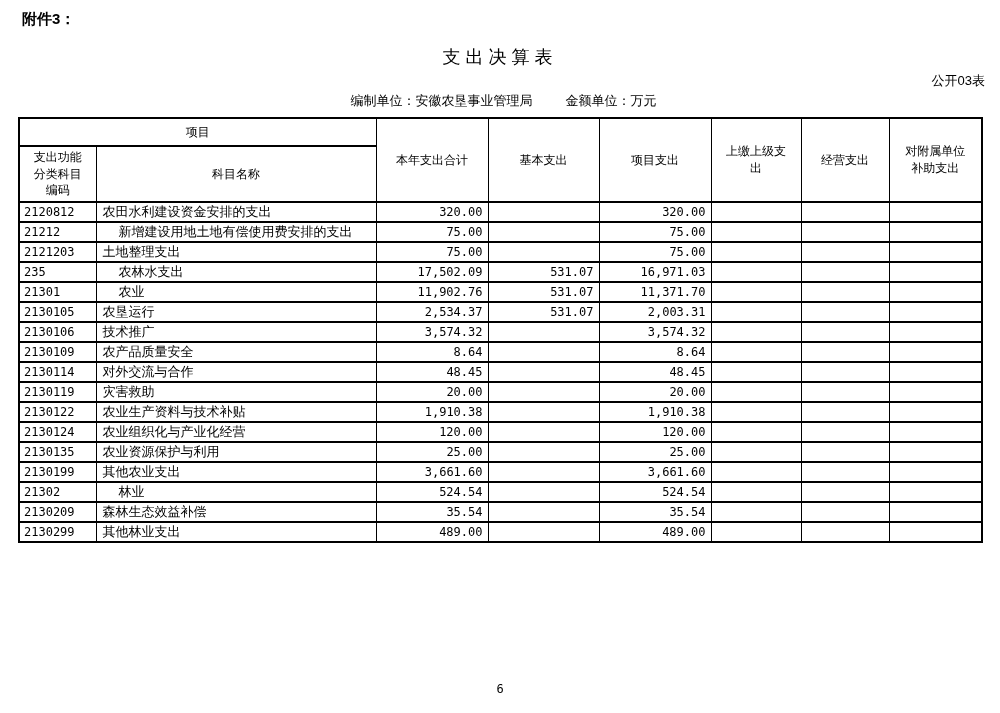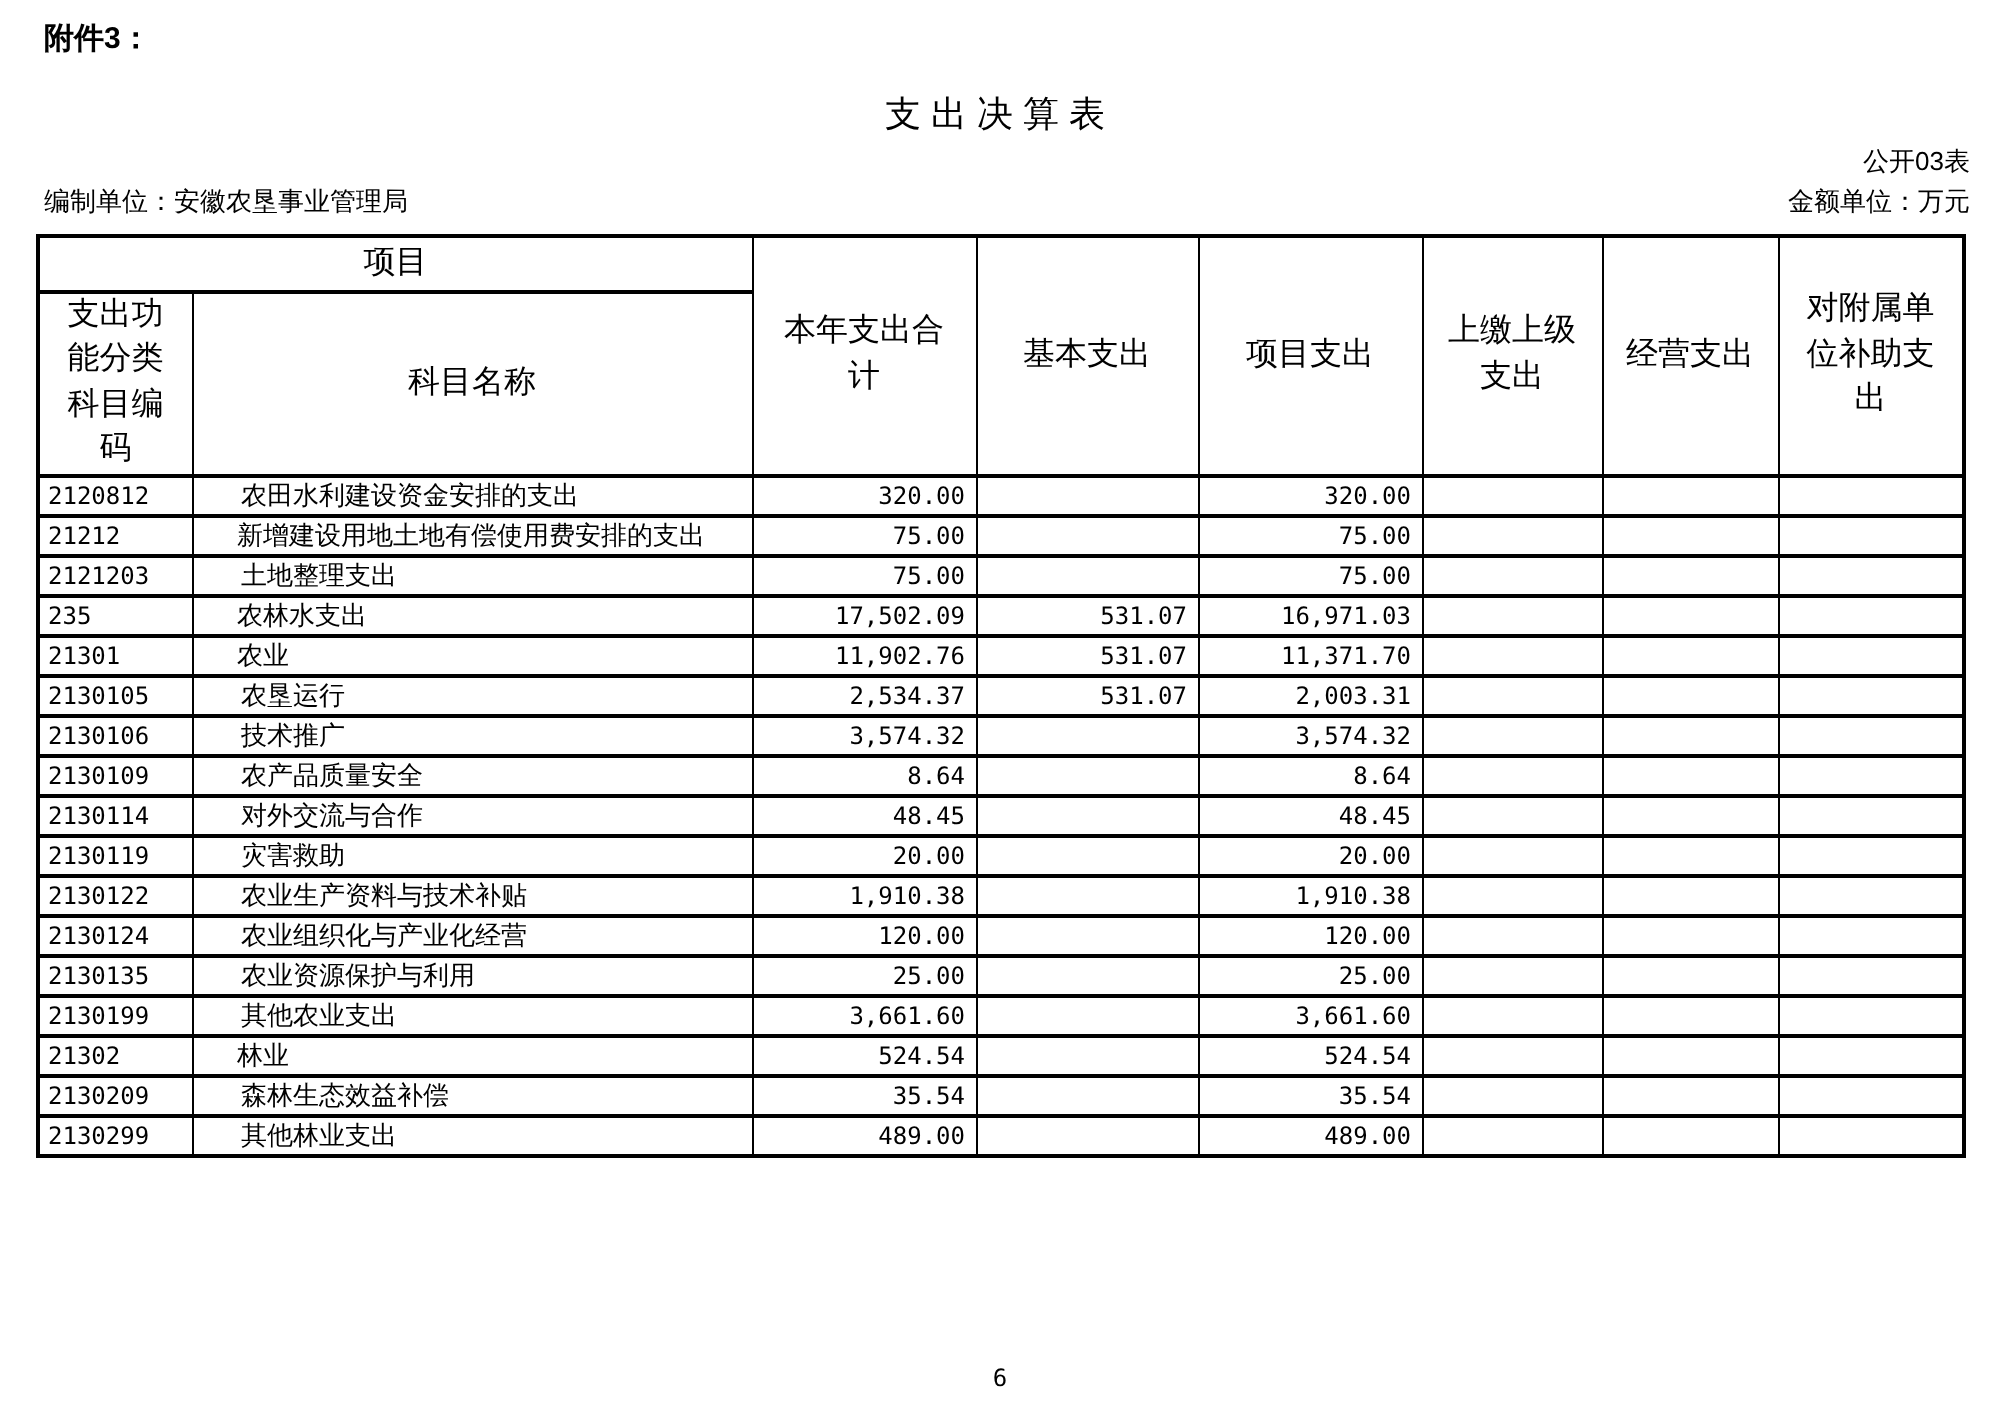--- a/index.html
+++ b/index.html
@@ -13,44 +13,44 @@
   }
   .doc-title {
     position:absolute; left:0; top:45px; width:1000px;
     text-align:center; font-size:18px; letter-spacing:5px;
   }
   .table-code {
     position:absolute; right:15px; top:72px; font-size:13px;margin-left:13px;
   }
   .meta-row {
     position:absolute; left:22px; right:15px; top:92px;
-    display:flex; justify-content:space-between; font-size:13px;gap:33px;
+    display:flex; justify-content:center; font-size:13px;gap:33px;
   }
   table.grid {
     position:absolute; left:18px; top:117px;
     border-collapse:collapse; table-layout:fixed;
     border:2px solid #000;
   }
   table.grid th, table.grid td {
     border-left:1px solid #000; border-right:1px solid #000;
     border-top:2px solid #000; border-bottom:2px solid #000;
     overflow:hidden;
   }
   table.grid th {
-    font-weight:normal; font-size:16px; line-height:1.4;
+    font-weight:normal; font-size:12px; line-height:1.4;
     text-align:center; vertical-align:middle; padding:0 10px;
   }
   tr.hrow1 { height:28px; }
   tr.hrow2 { height:56px; }
   tbody tr { height:14px; }
   td.cell { font-size:12px; vertical-align:middle; padding:0 4px; }
   td.code, td.num { font-family:"DejaVu Sans Mono","Liberation Mono",monospace; font-size:12px; }
   td.code { text-align:left; }
   td.name { text-align:left; font-size:13px; white-space:nowrap;padding-left:22px; }
-  td.name.indent { padding-left:24px; }
+  td.name.indent { padding-left:6px; }
   td.num { text-align:right; padding-right:5px; }
   .page-number {
     position:absolute; left:0; top:682px; width:1000px;
     text-align:center; font-size:12px;
     font-family:"DejaVu Sans Mono","Liberation Mono",monospace;
   }
 </style>
 </head>
 <body>
 

